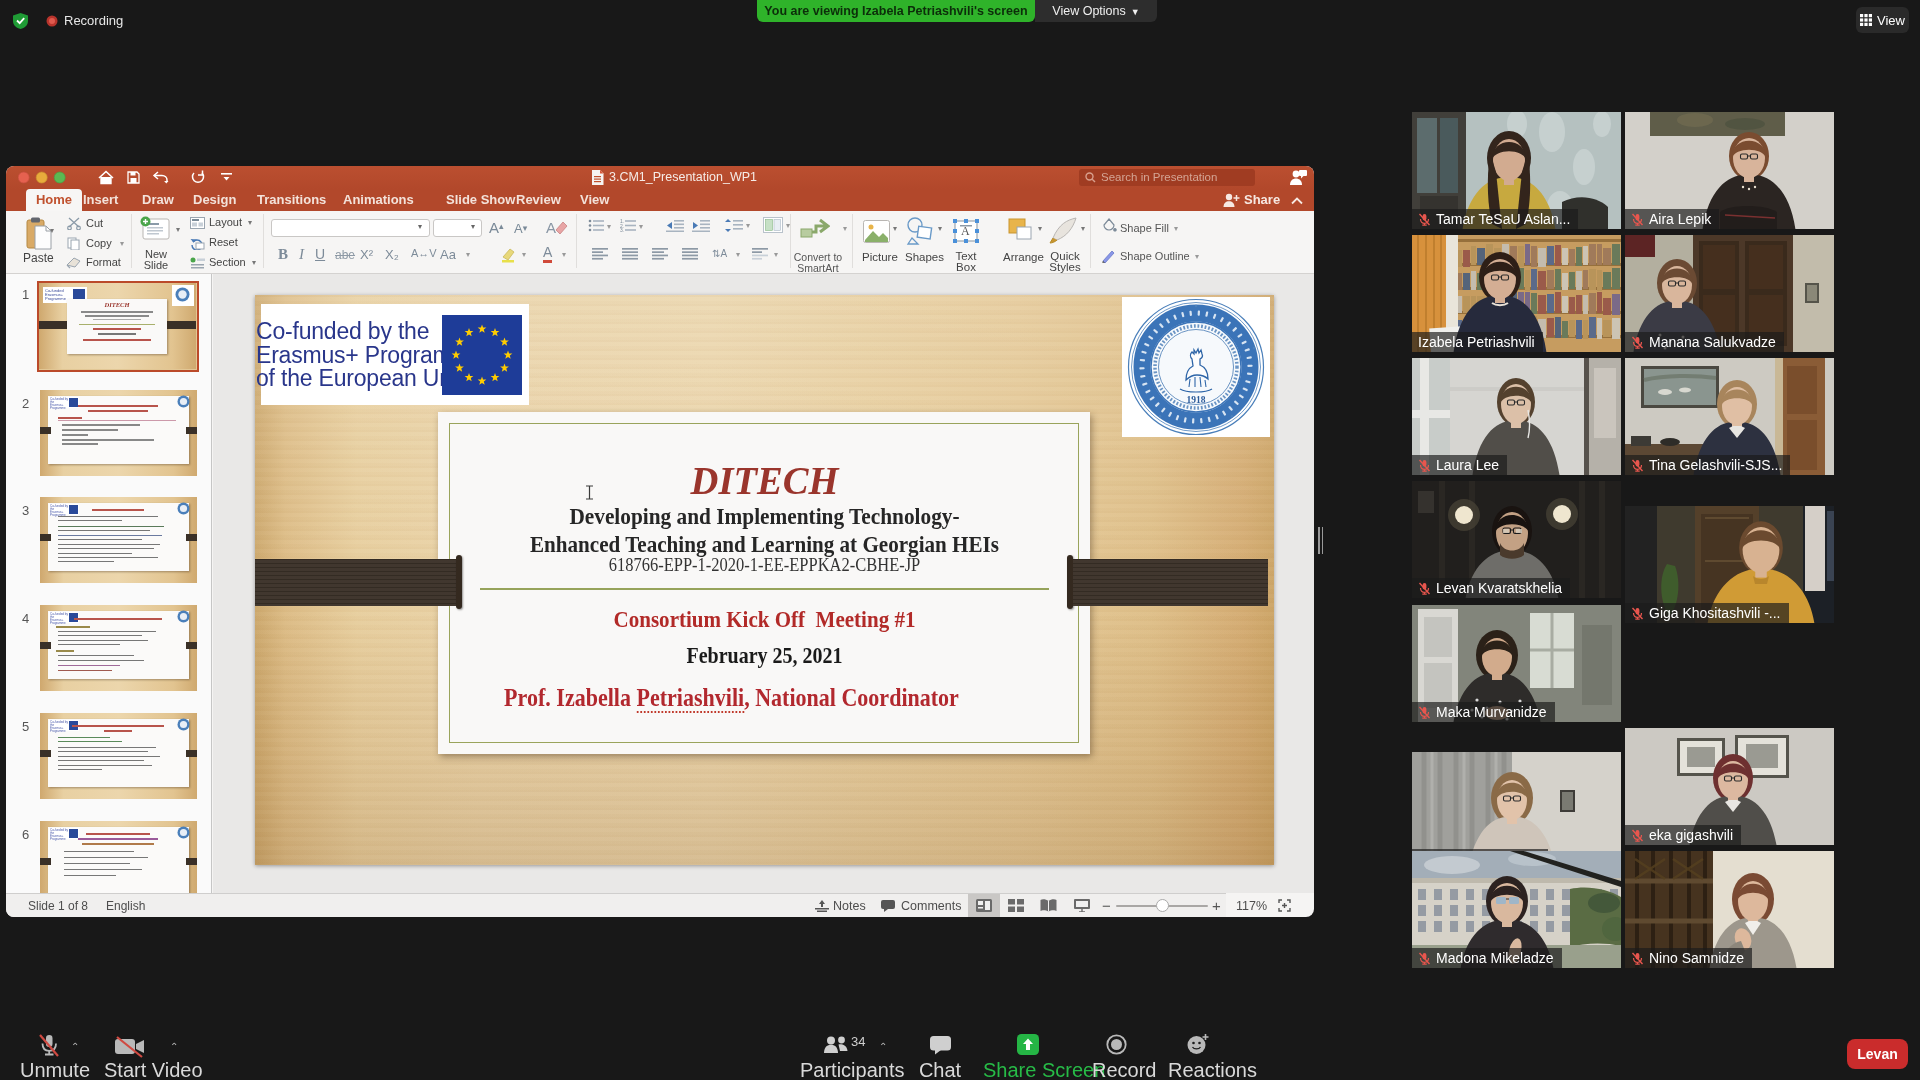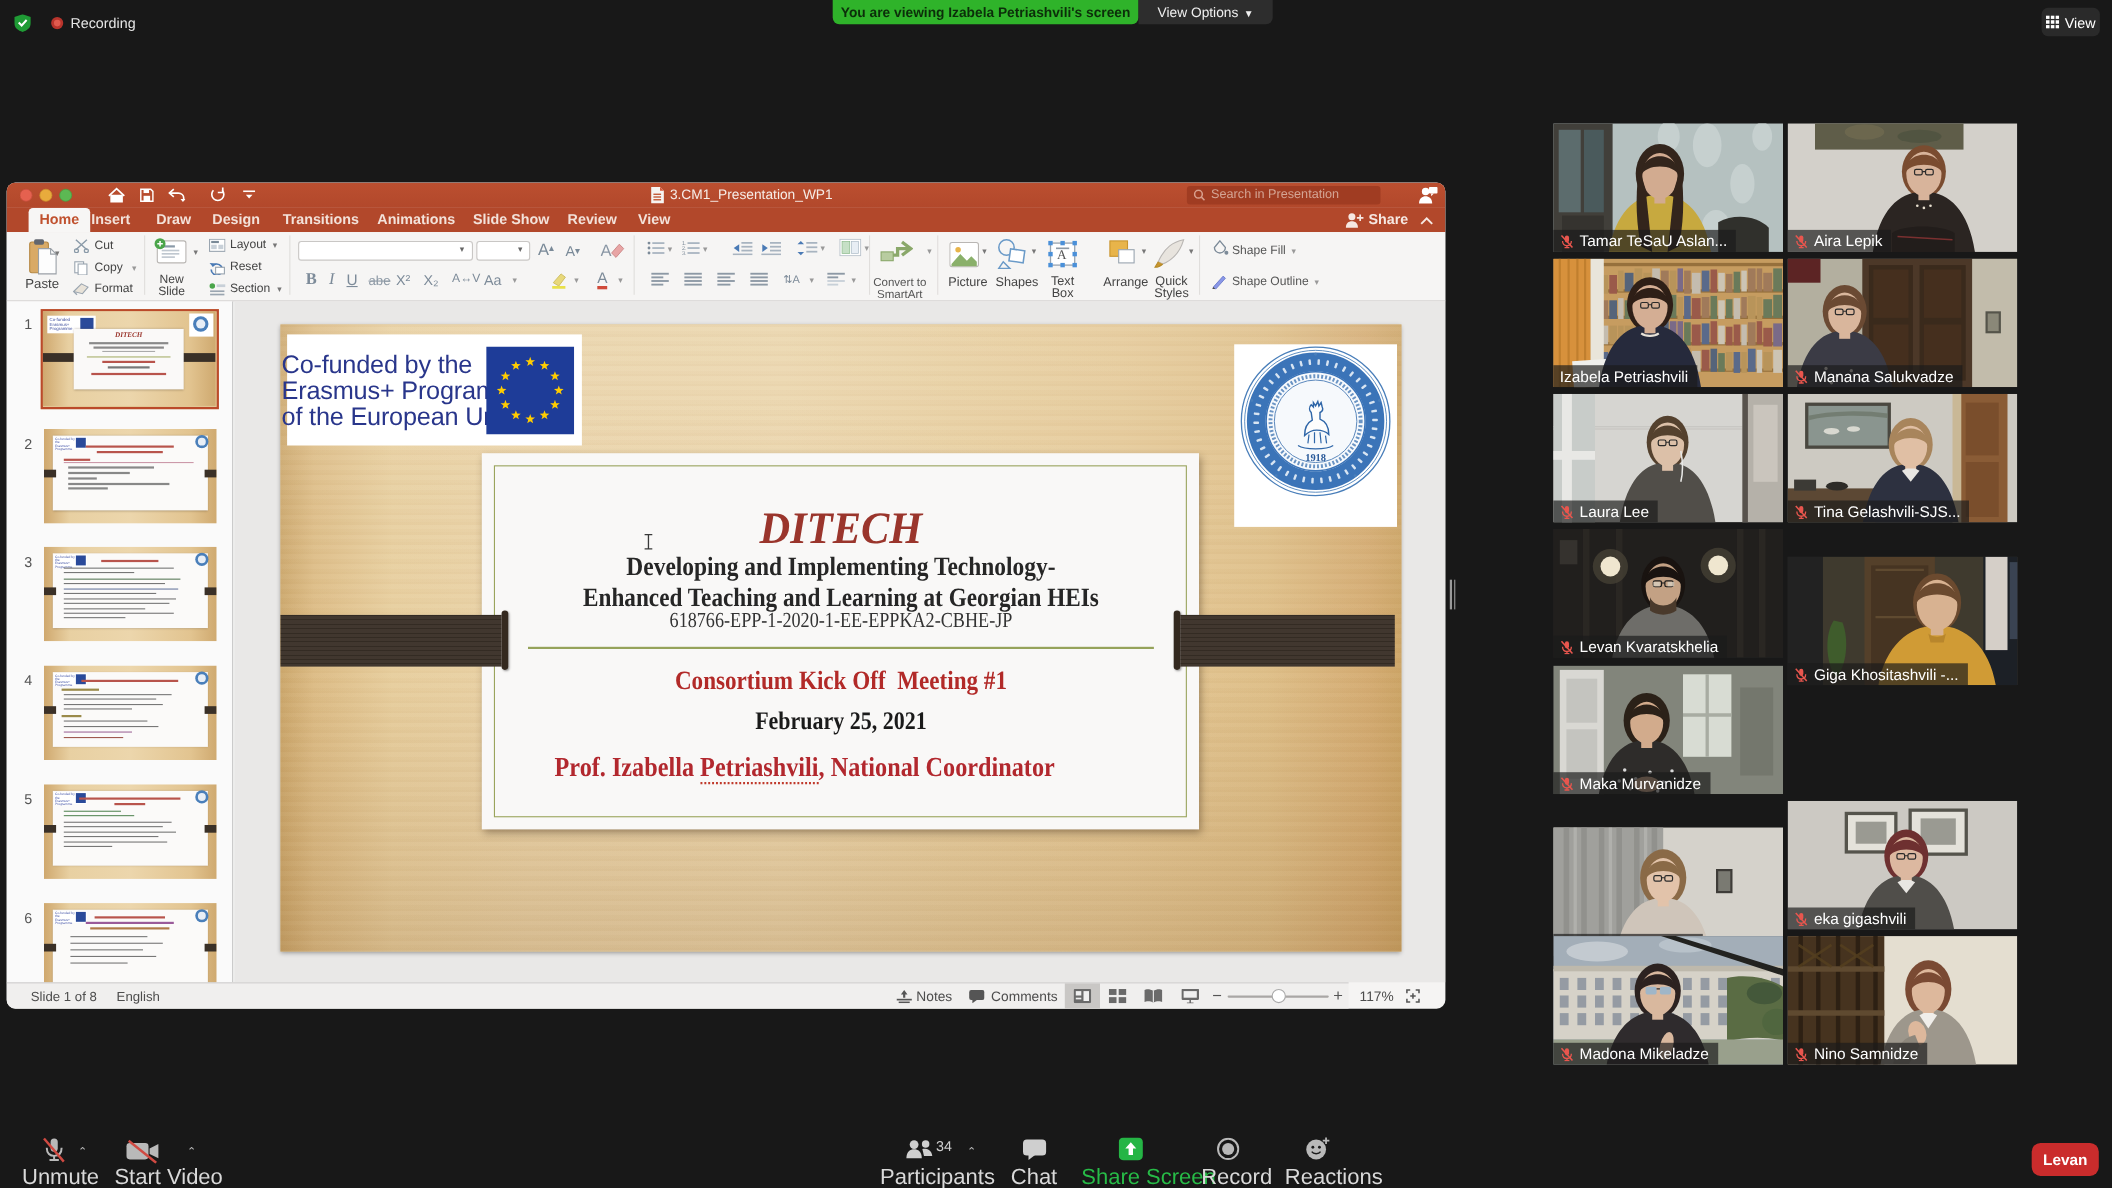--- a/index.html
+++ b/index.html
@@ -137,21 +137,21 @@
           <path d="M12 7 l0 2.5 2.5-2.5z" fill="#fff"></path>
 </svg>
 </div>
 <div id="tabrow">
         <div class="tab tabsel" style="left:20px;width:56px;">Home</div>
         <div class="tab" style="left:77px;">Insert</div>
         <div class="tab" style="left:136px;">Draw</div>
         <div class="tab" style="left:187px;">Design</div>
         <div class="tab" style="left:251px;">Transitions</div>
         <div class="tab" style="left:337px;">Animations</div>
-        <div class="tab" style="left:424px;">Slide Show</div>
+        <div class="tab" style="left:440px;">Slide Show</div>
         <div class="tab" style="left:510px;">Review</div>
         <div class="tab" style="left:574px;">View</div>
         <div class="abs" style="left:1217px;top:3px;width:90px;height:18px">
 <svg width="17" height="15" viewBox="0 0 17 15" style="position:absolute;left:0;top:1px">
  <circle cx="6" cy="4" r="3.2" fill="#f6e8e2"></circle>
  <path d="M0.5 14 C0.5 10 3 8.2 6 8.2 C9 8.2 11.5 10 11.5 14 Z" fill="#f6e8e2"></path>
  <path d="M13.5 2 V8 M10.5 5 H16.5" stroke="#f6e8e2" stroke-width="1.5"></path>
 </svg>
 <div style="position:absolute;left:21px;top:0;font-size:13px;font-weight:700;color:#f6e8e2">Share</div>
 <svg width="12" height="8" viewBox="0 0 12 8" style="position:absolute;left:68px;top:5px">
@@ -571,21 +571,21 @@
                 <polygon points="53.0,57.9 54.1,61.0 57.4,61.1 54.8,63.1 55.7,66.2 53.0,64.4 50.3,66.2 51.2,63.1 48.6,61.1 51.9,61.0"></polygon>
                 <polygon points="40.0,61.4 41.1,64.5 44.4,64.6 41.8,66.6 42.7,69.7 40.0,67.9 37.3,69.7 38.2,66.6 35.6,64.6 38.9,64.5"></polygon>
                 <polygon points="27.0,57.9 28.1,61.0 31.4,61.1 28.8,63.1 29.7,66.2 27.0,64.4 24.3,66.2 25.2,63.1 22.6,61.1 25.9,61.0"></polygon>
                 <polygon points="17.5,48.4 18.6,51.5 21.9,51.6 19.3,53.6 20.2,56.7 17.5,54.9 14.8,56.7 15.7,53.6 13.1,51.6 16.4,51.5"></polygon>
                 <polygon points="14.0,35.4 15.1,38.5 18.4,38.6 15.8,40.6 16.7,43.7 14.0,41.9 11.3,43.7 12.2,40.6 9.6,38.6 12.9,38.5"></polygon>
                 <polygon points="17.5,22.4 18.6,25.5 21.9,25.6 19.3,27.6 20.2,30.7 17.5,28.9 14.8,30.7 15.7,27.6 13.1,25.6 16.4,25.5"></polygon>
                 <polygon points="27.0,12.9 28.1,15.9 31.4,16.1 28.8,18.1 29.7,21.2 27.0,19.4 24.3,21.2 25.2,18.1 22.6,16.1 25.9,15.9"></polygon>
               </g>
             </svg>
 </div>
-<div class="abs" style="left:867px;top:18px;width:148px;height:166px;background:#fff">
+<div class="abs" style="left:867px;top:2px;width:148px;height:140px;background:#fff">
  <svg class="abs" style="left:2px;top:0px" width="144" height="140" viewBox="0 0 144 140">
   <circle cx="72" cy="70" r="67.5" fill="none" stroke="#4a7fba" stroke-width="1.2"></circle>
   <circle cx="72" cy="70" r="64.5" fill="none" stroke="#4a7fba" stroke-width="0.8"></circle>
   <circle cx="72" cy="70" r="54" fill="none" stroke="#3b74b8" stroke-width="17"></circle>
 <rect x="73.7" y="13.5" width="2.2" height="5.2" rx="0.8" fill="#d7e4f2" transform="rotate(3 74.8 16.1)"></rect>
               <rect x="81.7" y="14.5" width="2.2" height="5.2" rx="0.8" fill="#d7e4f2" transform="rotate(12 82.8 17.1)"></rect>
               <rect x="89.5" y="16.7" width="2.2" height="5.2" rx="0.8" fill="#d7e4f2" transform="rotate(20 90.6 19.3)"></rect>
               <rect x="96.8" y="20.0" width="2.2" height="5.2" rx="0.8" fill="#d7e4f2" transform="rotate(29 97.9 22.6)"></rect>
               <rect x="103.6" y="24.4" width="2.2" height="5.2" rx="0.8" fill="#d7e4f2" transform="rotate(37 104.7 27.0)"></rect>
               <rect x="109.6" y="29.8" width="2.2" height="5.2" rx="0.8" fill="#d7e4f2" transform="rotate(46 110.7 32.4)"></rect>

